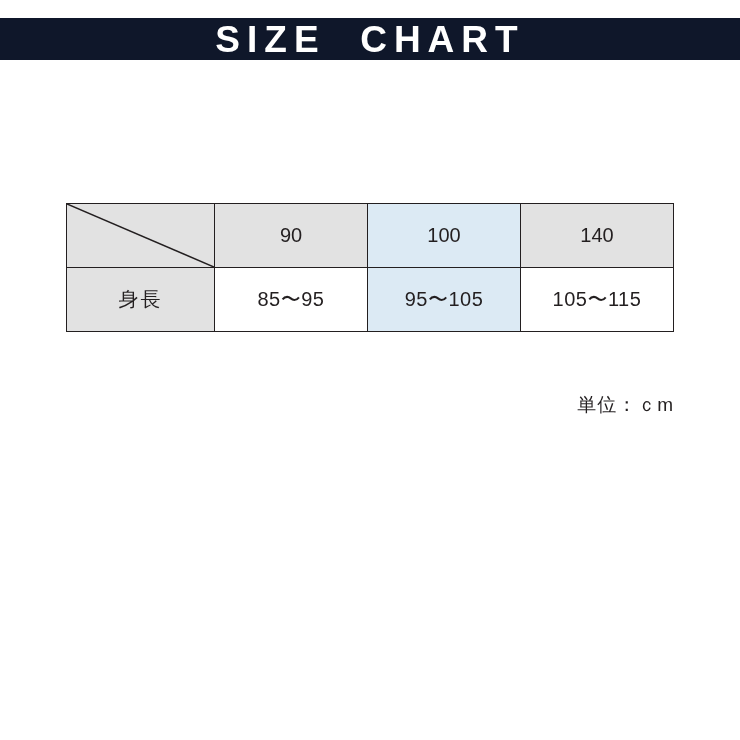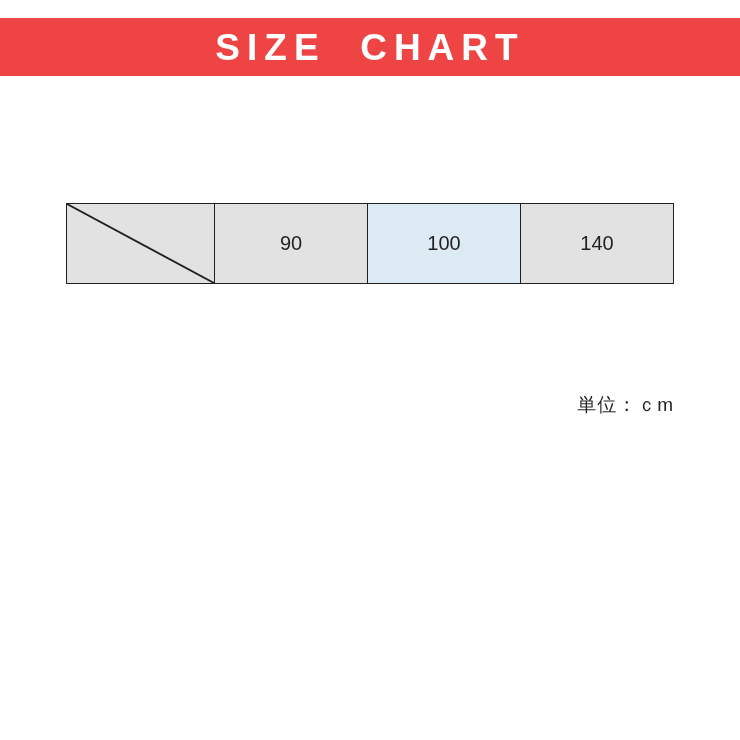--- a/index.html
+++ b/index.html
@@ -14,22 +14,22 @@
     position: relative;
     overflow: hidden;
   }
 
   
   .banner {
     position: absolute;
     left: 0;
     top: 18px;
     width: 740px;
-    height: 58px;
-    background: #ef4444;
+    height: 42px;
+    background: #0f172a;
     display: flex;
     align-items: center;
     justify-content: center;
   }
   .banner-title {
     color: #ffffff;
     font-size: 37px;
     font-weight: bold;
     letter-spacing: 7px;
     line-height: 1;
@@ -50,21 +50,21 @@
   }
   table.size-table td,
   table.size-table th {
     border: 1px solid #231f20;
     height: 47px;
     text-align: center;
     vertical-align: middle;
     font-size: 20px;
     color: #231f20;
     font-weight: normal;
-    padding: 16px;
+    padding: 8px;
   }
   col.c-label { width: 148px; }
   col.c-size  { width: 153px; }
 
   
   .corner {
     background: #e2e2e2;
     position: relative;
     padding: 0;
   }
@@ -148,20 +148,26 @@
           <svg viewBox="0 0 148 47" preserveAspectRatio="none">
             <line x1="0" y1="0" x2="148" y2="47" stroke="#231f20" stroke-width="1.2"></line>
           </svg>
         </th>
         <th class="head-cell">90</th>
         <th class="head-cell highlight">100</th>
         <th class="head-cell">140</th>
       </tr>
     </thead>
     <tbody>
+      <tr>
+        <td class="row-label">身長</td>
+        <td class="val">85〜95</td>
+        <td class="val highlight">95〜105</td>
+        <td class="val">105〜115</td>
+      </tr>
     </tbody>
   </table>
 </div>
 
 <div class="unit">単位：ｃm</div>
 
 <div class="notes">
   
 </div>
 

